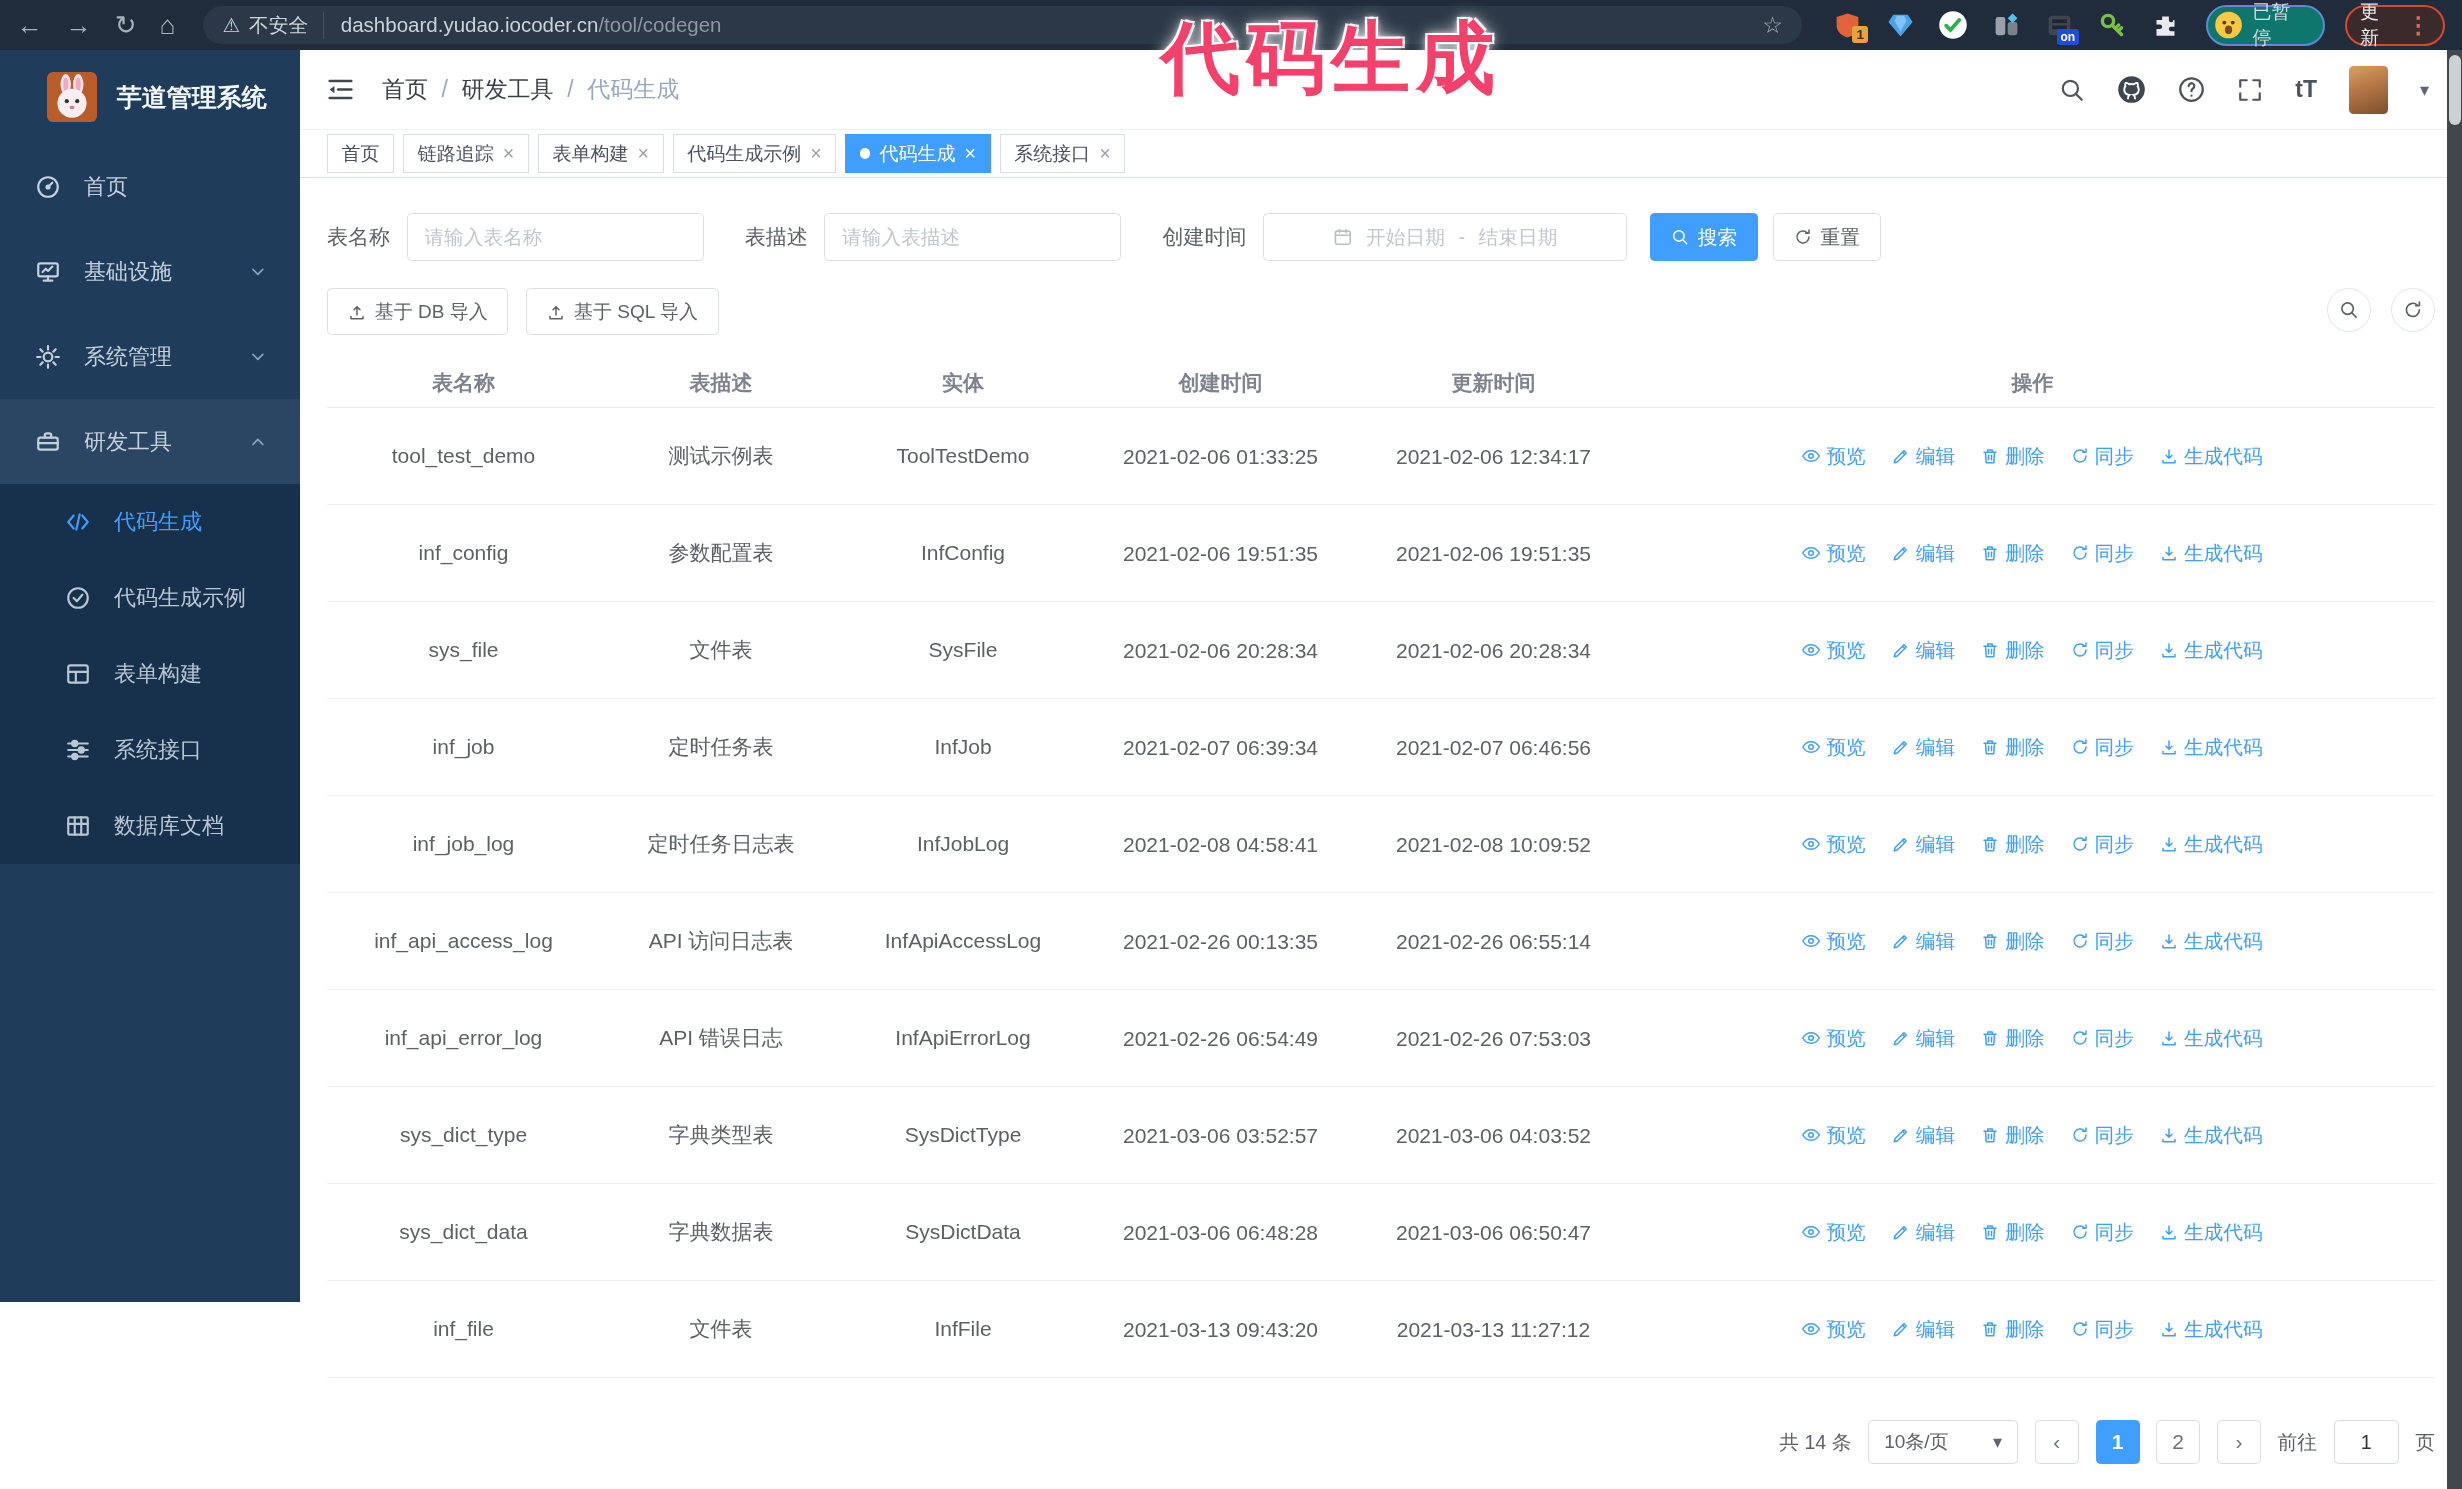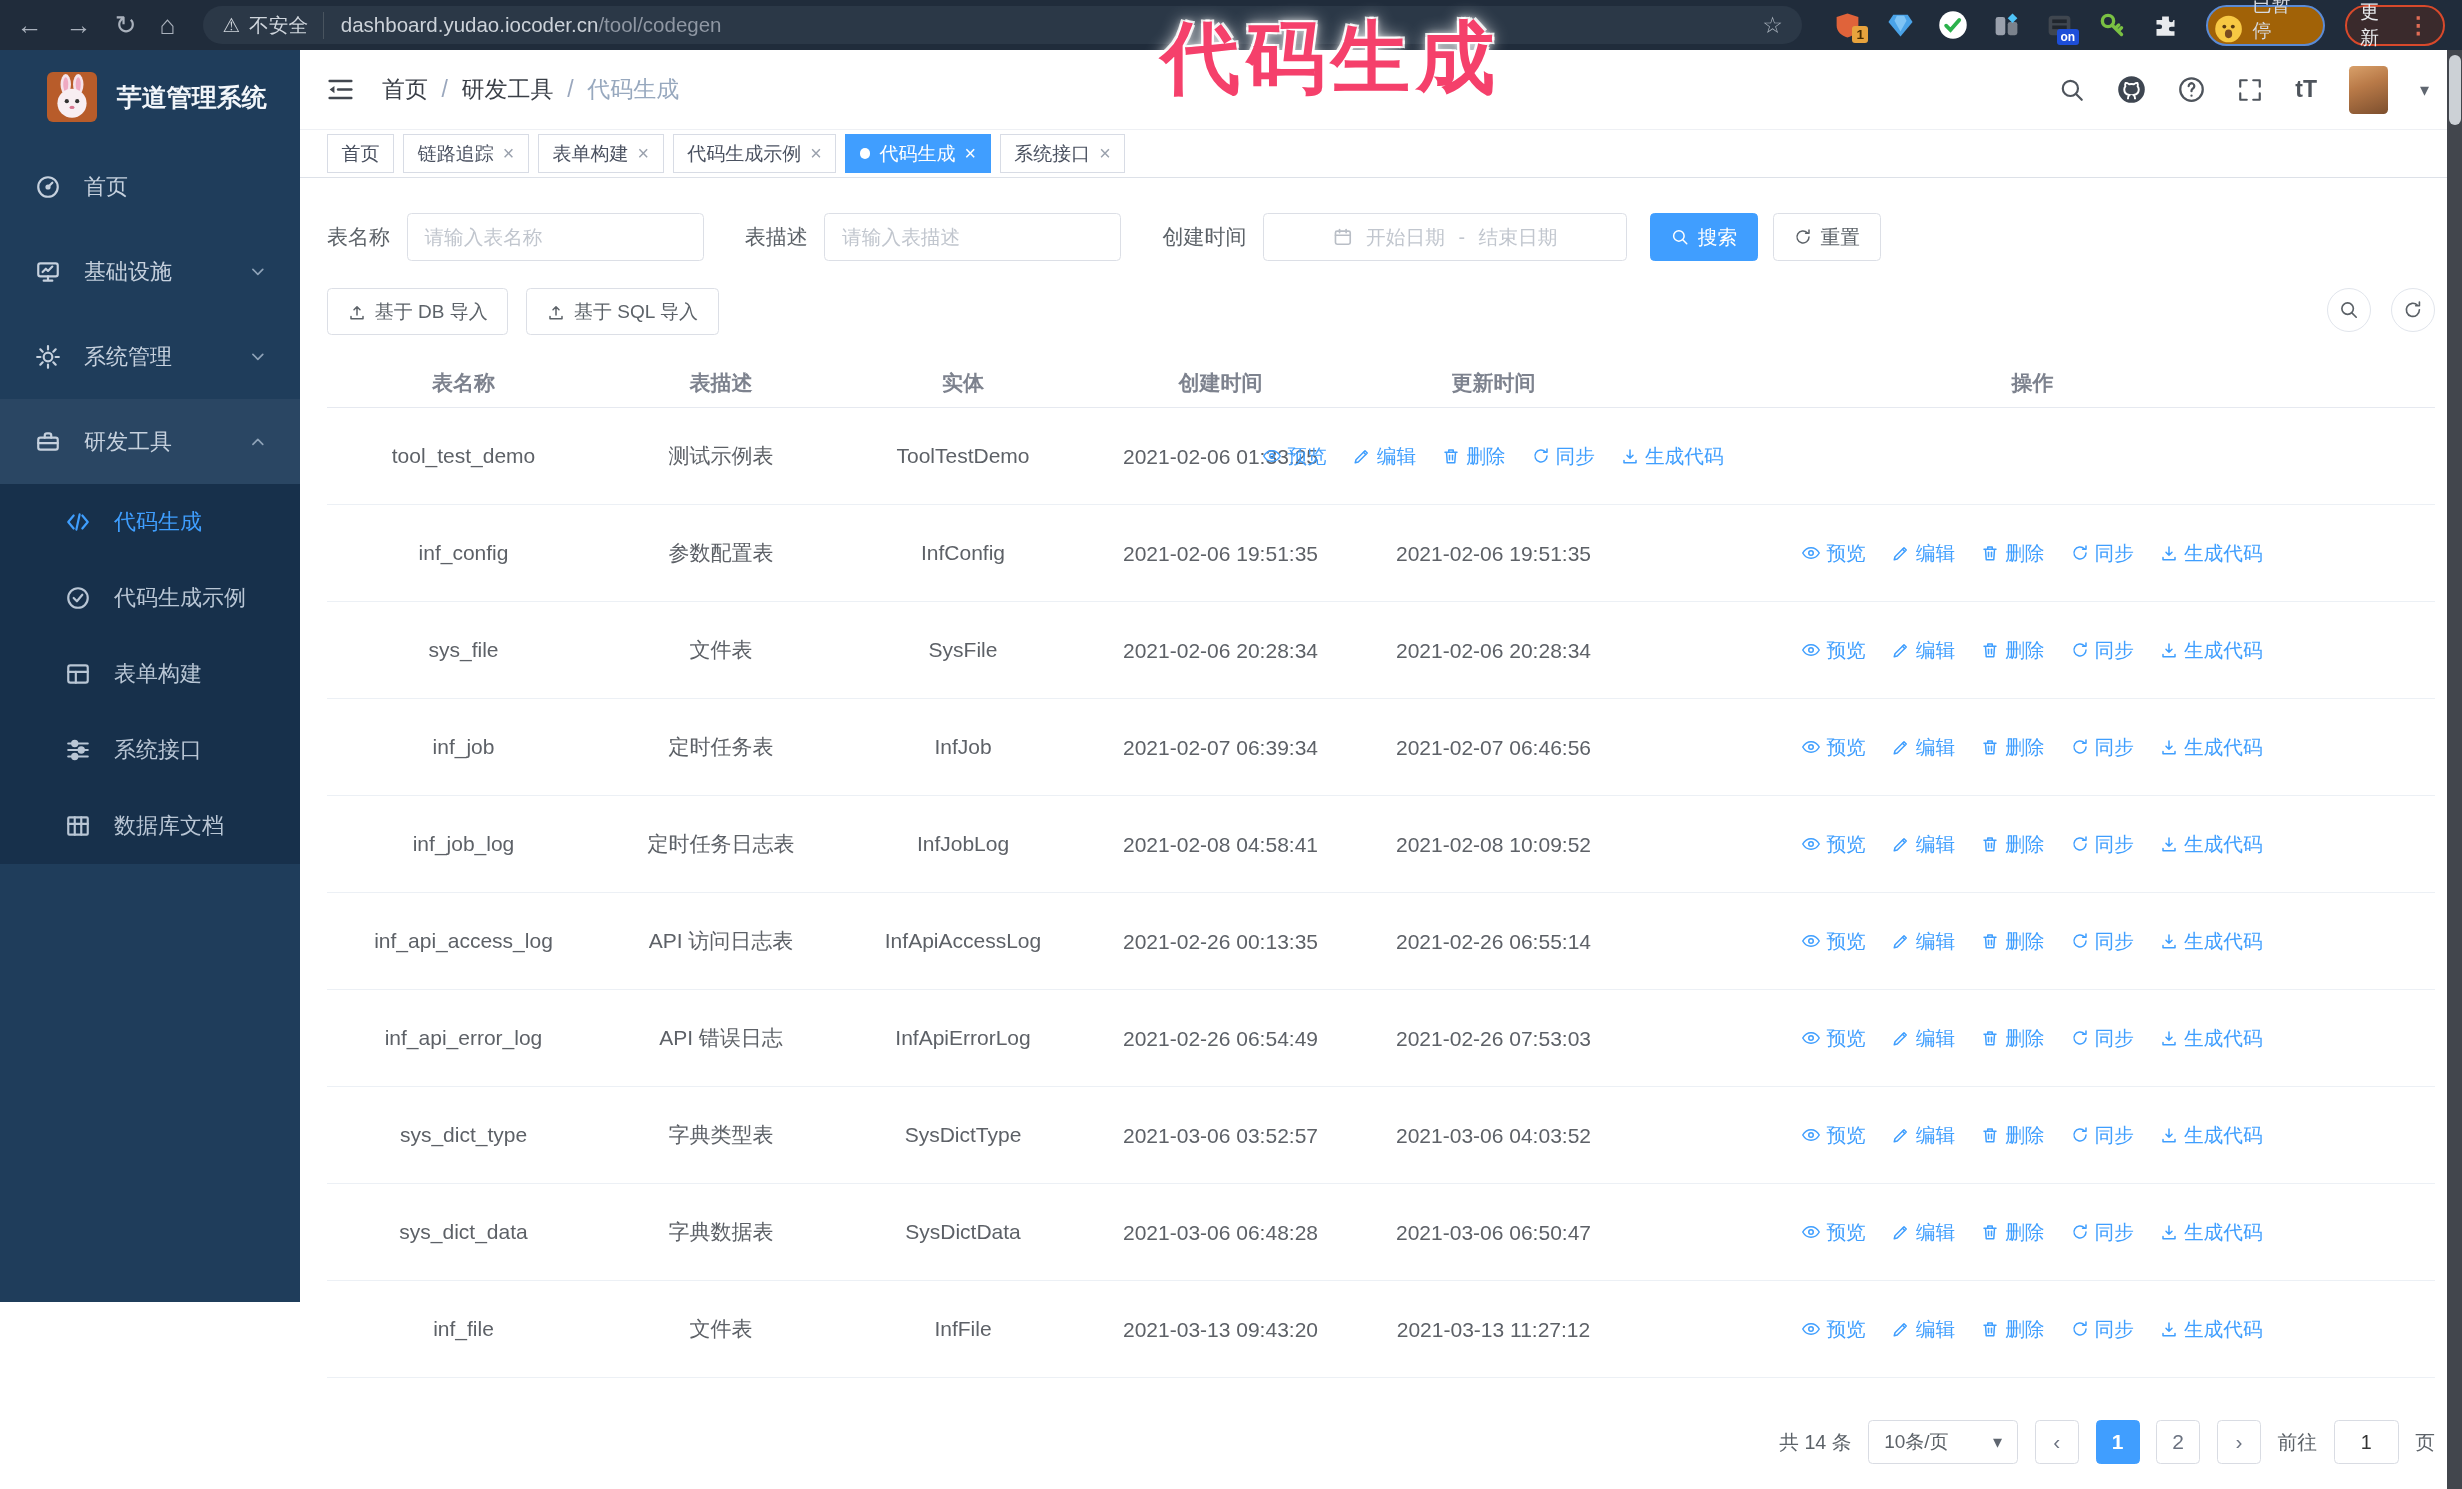--- a/index.html
+++ b/index.html
@@ -13,21 +13,21 @@
   .nav-ic { font-size:26px; color:#a9b1bc; margin-right:23px; line-height:50px; }
   .url-pill { height:38px; width:1644px; background:#2b3847; border-radius:19.7px; display:flex; align-items:center; padding:0 19.7px; margin-left:4.5px; }
   .warn { color:#cfd5dc; font-size:19.7px; display:flex; align-items:center; gap:9px; padding-right:15px; border-right:1.5px solid #49545f; }
   .url-text { font-size:20.5px; margin-left:16.7px; color:#ccd2d9; }
   .url-text .path { color:#8f97a3; }
   .star { margin-left:auto; color:#aab3bd; font-size:23px; }
   .exts { display:flex; align-items:center; gap:23px; margin-left:30px; }
   .ext { position:relative; width:30px; height:30px; display:flex; align-items:center; justify-content:center; }
   .badge1 { position:absolute; right:-6px; bottom:-3px; background:#e8a33d; color:#4a2d00; font-size:13.6px; font-weight:bold; padding:0.8px 4.5px; border-radius:3px; }
   .badgeon { position:absolute; right:-4.5px; bottom:-4.5px; background:#1d4ed8; color:#fff; font-size:12px; font-weight:bold; padding:0.8px 3.8px; border-radius:3px; }
-  .profile-pill { margin-left:26px; height:41px; border:2.3px solid #5b8bd6; border-radius:21px; background:#a16207; display:flex; align-items:flex-end; gap:9px; padding:0 15px 0 6px; }
+  .profile-pill { margin-left:26px; height:41px; border:2.3px solid #5b8bd6; border-radius:21px; background:#0f766e; display:flex; align-items:center; gap:9px; padding:0 15px 0 6px; }
   .profile-pill span { color:#d6dae0; font-size:19px; }
   .update-pill { margin-left:19.7px; height:41px; border:2.3px solid #d8492b; border-radius:21px; background:#3a2a2c; display:flex; align-items:center; gap:10.6px; padding:0 13.6px; }
   .update-pill span { color:#e8eaed; font-size:19px; }
   .update-pill .dots { color:#e06c55; font-size:23px; font-weight:bold; }
 
   
   .annotation { position:absolute; left:1161px; top:6px; z-index:60; font-size:79px; font-weight:800; letter-spacing:6px; color:#f5406b;
     text-shadow:0 0 7.6px #fff, 0 0 16.7px #fff, 2.3px 2.3px 0 rgba(255,255,255,.85), -2.3px -2.3px 0 rgba(255,255,255,.85), 2.3px -2.3px 0 rgba(255,255,255,.85), -2.3px 2.3px 0 rgba(255,255,255,.85); }
 
   
@@ -447,20 +447,21 @@
           <div class="th">更新时间</div>
           <div class="th">操作</div>
         </div>
         <div>
 
             <div class="trow">
               <div class="td">tool_test_demo</div>
               <div class="td">测试示例表</div>
               <div class="td">ToolTestDemo</div>
               <div class="td td-date">2021-02-06 01:33:25</div>
+              <div class="td td-date">2021-02-06 12:34:17</div>
               <div class="td td-ops">
                 <a class="op">
                   <svg class="ic" viewBox="0 0 24 24">
                     <path d="M1 12s4-7 11-7 11 7 11 7-4 7-11 7S1 12 1 12z"></path>
                     <circle cx="12" cy="12" r="3"></circle>
                   </svg>
                   <span>预览</span>
                 </a>
                 <a class="op">
                   <svg class="ic" viewBox="0 0 24 24">

